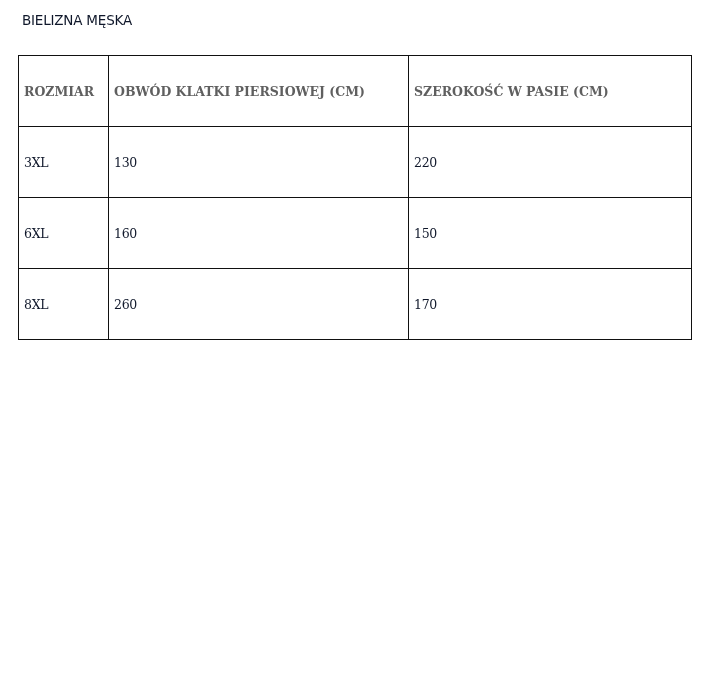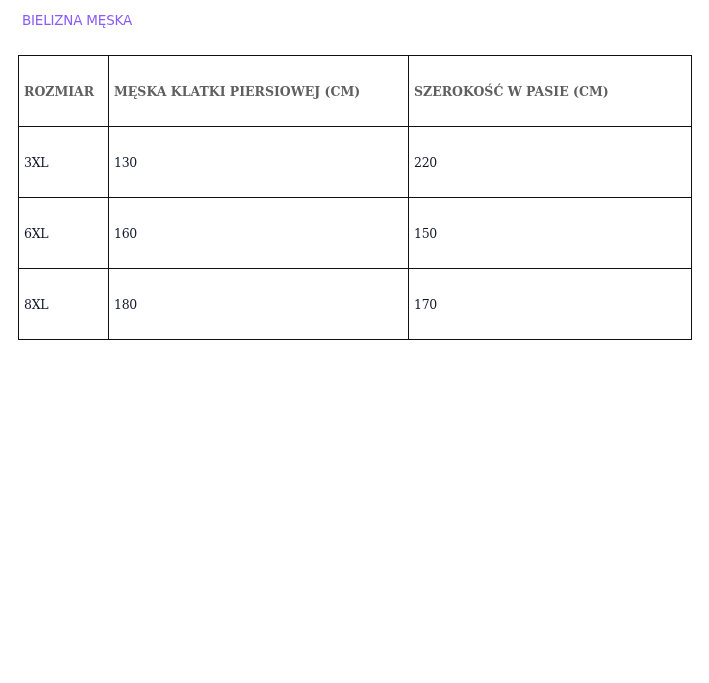--- a/index.html
+++ b/index.html
@@ -1,19 +1,19 @@
 <!DOCTYPE html>
 <html><head>
 <meta charset="utf-8">
 <style>
   html, body { margin: 0; padding: 0; background: #ffffff; }
   body { width: 709px; height: 683px; position: relative; overflow: hidden; }
   .title {
     position: absolute; left: 22px; top: 12px;
-    font-family: "DejaVu Sans", sans-serif; font-size: 13.5px; color: #8b5cf6;
+    font-family: "DejaVu Sans", sans-serif; font-size: 13.5px; color: #0f172a;
     letter-spacing: -0.2px;
   }
   table.size-table {
     position: absolute; left: 18px; top: 55px;
     border-collapse: collapse; table-layout: fixed;
     width: 673px;
   }
   table.size-table td, table.size-table th {
     border: 1.5px solid #111;
     height: 70px;
@@ -37,34 +37,34 @@
 
 <table class="size-table">
   <colgroup>
       <col class="c1">
       <col class="c2">
       <col class="c3">
     </colgroup>
   <thead>
     <tr>
       <th>ROZMIAR</th>
-      <th>MĘSKA KLATKI PIERSIOWEJ (CM)</th>
+      <th>OBWÓD KLATKI PIERSIOWEJ (CM)</th>
       <th>SZEROKOŚĆ W PASIE (CM)</th>
     </tr>
   </thead>
   <tbody>
     <tr>
       <td>3XL</td>
       <td>130</td>
       <td>220</td>
     </tr>
     <tr>
       <td>6XL</td>
       <td>160</td>
       <td>150</td>
     </tr>
     <tr>
       <td>8XL</td>
-      <td>180</td>
+      <td>260</td>
       <td>170</td>
     </tr>
   </tbody>
 </table>
 
 </body></html>

